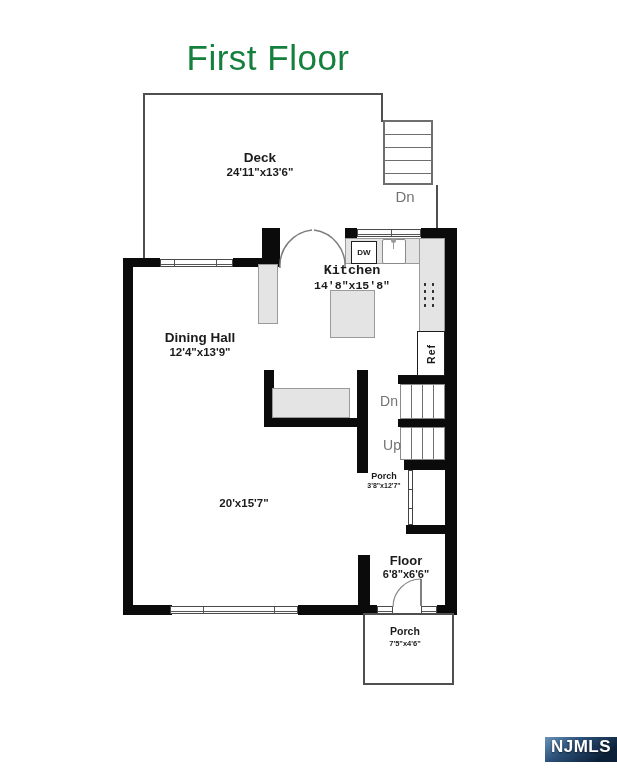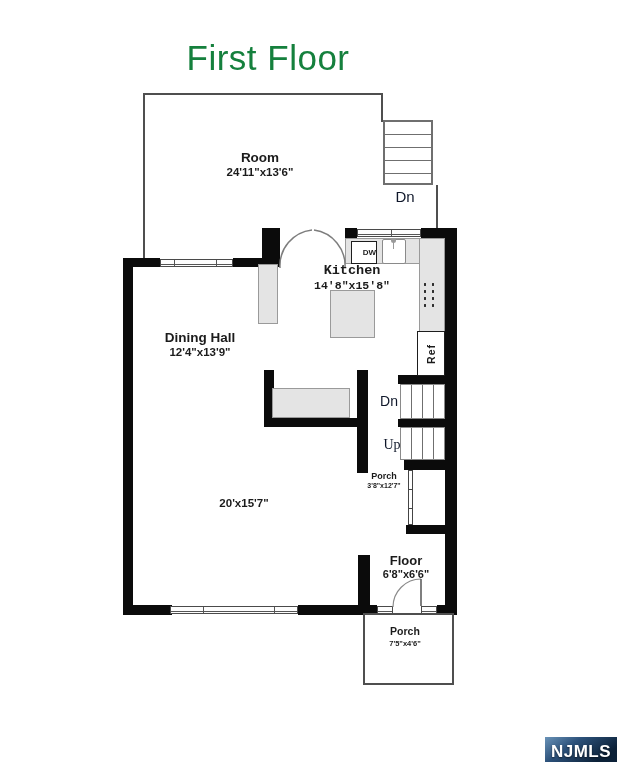--- a/index.html
+++ b/index.html
@@ -12,28 +12,28 @@
   .counter{position:absolute;background:#e4e4e4;border:1px solid #9a9a9a;box-sizing:border-box;}
   .win{position:absolute;background:#fdfdfd;border:1px solid #4a4a4a;box-sizing:border-box;}
   .stairs{position:absolute;box-sizing:border-box;border:1px solid #8a8a8a;}
   .stairs-h{background:repeating-linear-gradient(to bottom, transparent 0 12px, #6f6f6f 12px 13px);}
   .stairs-v{background:repeating-linear-gradient(to right, transparent 0 10px, #6f6f6f 10px 11px);}
   .lbl{position:absolute;text-align:center;line-height:1.18;}
   .room-name{font-weight:bold;font-size:13.5px;display:block;}
   .room-dims{font-weight:bold;font-size:11.5px;display:block;}
   .small-name{font-weight:bold;font-size:9px;display:block;}
   .small-dims{font-weight:bold;font-size:7px;display:block;}
-  .dnup{font-size:14px;color:#0f172a;}
+  .dnup{font-size:14px;color:#737373;}
   .title{position:absolute;left:98px;top:38px;width:340px;text-align:center;
          font-size:35px;font-weight:400;letter-spacing:.5px;color:#15803d;}
   .appliance{position:absolute;background:#fff;border:1.5px solid #1d1d1d;box-sizing:border-box;
              display:flex;align-items:center;justify-content:center;}
   .badge{position:absolute;left:545px;top:737px;width:72px;height:25px;
          background:linear-gradient(145deg,#6a93b8 0%,#2c517a 35%,#0c2138 80%);
-         display:flex;align-items:flex-end;justify-content:center;
+         display:flex;align-items:flex-start;justify-content:center;
          color:#fff;font-weight:bold;font-size:17px;letter-spacing:.5px;
          text-shadow:0 1px 2px rgba(0,0,0,.6);}
   svg.arcs{position:absolute;left:0;top:0;pointer-events:none;}
 </style>
 </head>
 <body>
 
 <div class="canvas">
 
   <div class="title">First Floor</div>
@@ -81,52 +81,52 @@
   <div class="wall" style="left:398px;top:375px;width:47px;height:9px;"></div>
   <div class="wall" style="left:398px;top:419px;width:47px;height:8px;"></div>
   <div class="wall" style="left:404px;top:460px;width:53px;height:10px;"></div>
   <div class="wall" style="left:406px;top:525px;width:39px;height:9px;"></div>
 
   <div class="counter" style="left:345px;top:238px;width:100px;height:26px;"></div>
   <div class="counter" style="left:419px;top:238px;width:26px;height:94px;"></div>
   <div class="counter" style="left:330px;top:290px;width:45px;height:48px;"></div>
   <div class="counter" style="left:258px;top:264px;width:20px;height:60px;"></div>
   <div class="counter" style="left:272px;top:388px;width:78px;height:30px;"></div>
-  <div class="appliance" style="left:351px;top:241px;width:26px;height:23px;font-size:8px;font-weight:bold;justify-content:flex-end;">
+  <div class="appliance" style="left:351px;top:241px;width:26px;height:23px;font-size:8px;font-weight:bold;">
     <span>DW</span>
   </div>
   <div class="abs" style="left:382px;top:239px;width:22px;height:23px;background:#fff;border:1px solid #8a8a8a;border-radius:2px;">
     <div class="abs" style="left:8px;top:-2px;width:5px;height:5px;background:#9a9a9a;border-radius:50%;"></div>
     <div class="abs" style="left:10px;top:2px;width:1px;height:7px;background:#9a9a9a;"></div>
   </div>
   <div class="abs" style="left:421px;top:281px;width:17px;height:27px;
        background-image:radial-gradient(circle,#2d2d2d 1.1px,transparent 1.4px);background-size:8px 7px;"></div>
   <div class="appliance" style="left:417px;top:331px;width:28px;height:45px;">
     <span style="writing-mode:vertical-rl;transform:rotate(180deg);font-size:10.5px;font-weight:bold;letter-spacing:1px;">Ref</span>
   </div>
 
   <div class="stairs stairs-v" style="left:400px;top:384px;width:45px;height:35px;"></div>
   <div class="stairs stairs-v" style="left:400px;top:427px;width:45px;height:33px;"></div>
   <div class="lbl dnup" style="left:376px;top:393px;width:26px;">Dn</div>
-  <div class="lbl dnup" style="left:379px;top:437px;width:26px;font-family:Liberation Serif, serif;">Up</div>
+  <div class="lbl dnup" style="left:379px;top:437px;width:26px;">Up</div>
 
   <div class="abs" style="left:408px;top:470px;width:5px;height:55px;background:#fff;border:1px solid #444;box-sizing:border-box;
        background-image:linear-gradient(#444,#444),linear-gradient(#444,#444);background-size:100% 1px;background-position:0 18px,0 37px;background-repeat:no-repeat;"></div>
 
   <div class="outline" style="left:363px;top:613px;width:87px;height:68px;"></div>
 
   <svg class="arcs" width="617" height="768" viewBox="0 0 617 768">
     <path d="M 280 268 A 36 36 0 0 1 312 230" fill="none" stroke="#7d7d7d" stroke-width="1.5"></path>
     <path d="M 345 268 A 36 36 0 0 0 314 230" fill="none" stroke="#7d7d7d" stroke-width="1.5"></path>
     <path d="M 393 607 A 28 28 0 0 1 421 579" fill="none" stroke="#8a8a8a" stroke-width="1.2"></path>
     <line x1="421" y1="579" x2="421" y2="606" stroke="#555" stroke-width="1.5"></line>
   </svg>
 
   <div class="lbl" style="left:190px;top:150px;width:140px;">
-    <span class="room-name">Room</span>
+    <span class="room-name">Deck</span>
     <span class="room-dims">24'11"x13'6"</span>
   </div>
   <div class="lbl" style="left:292px;top:263px;width:120px;font-family:Liberation Mono, monospace;">
     <span class="room-name">Kitchen</span>
     <span class="room-dims">14'8"x15'8"</span>
   </div>
   <div class="lbl" style="left:130px;top:330px;width:140px;">
     <span class="room-name">Dining Hall</span>
     <span class="room-dims">12'4"x13'9"</span>
   </div>

